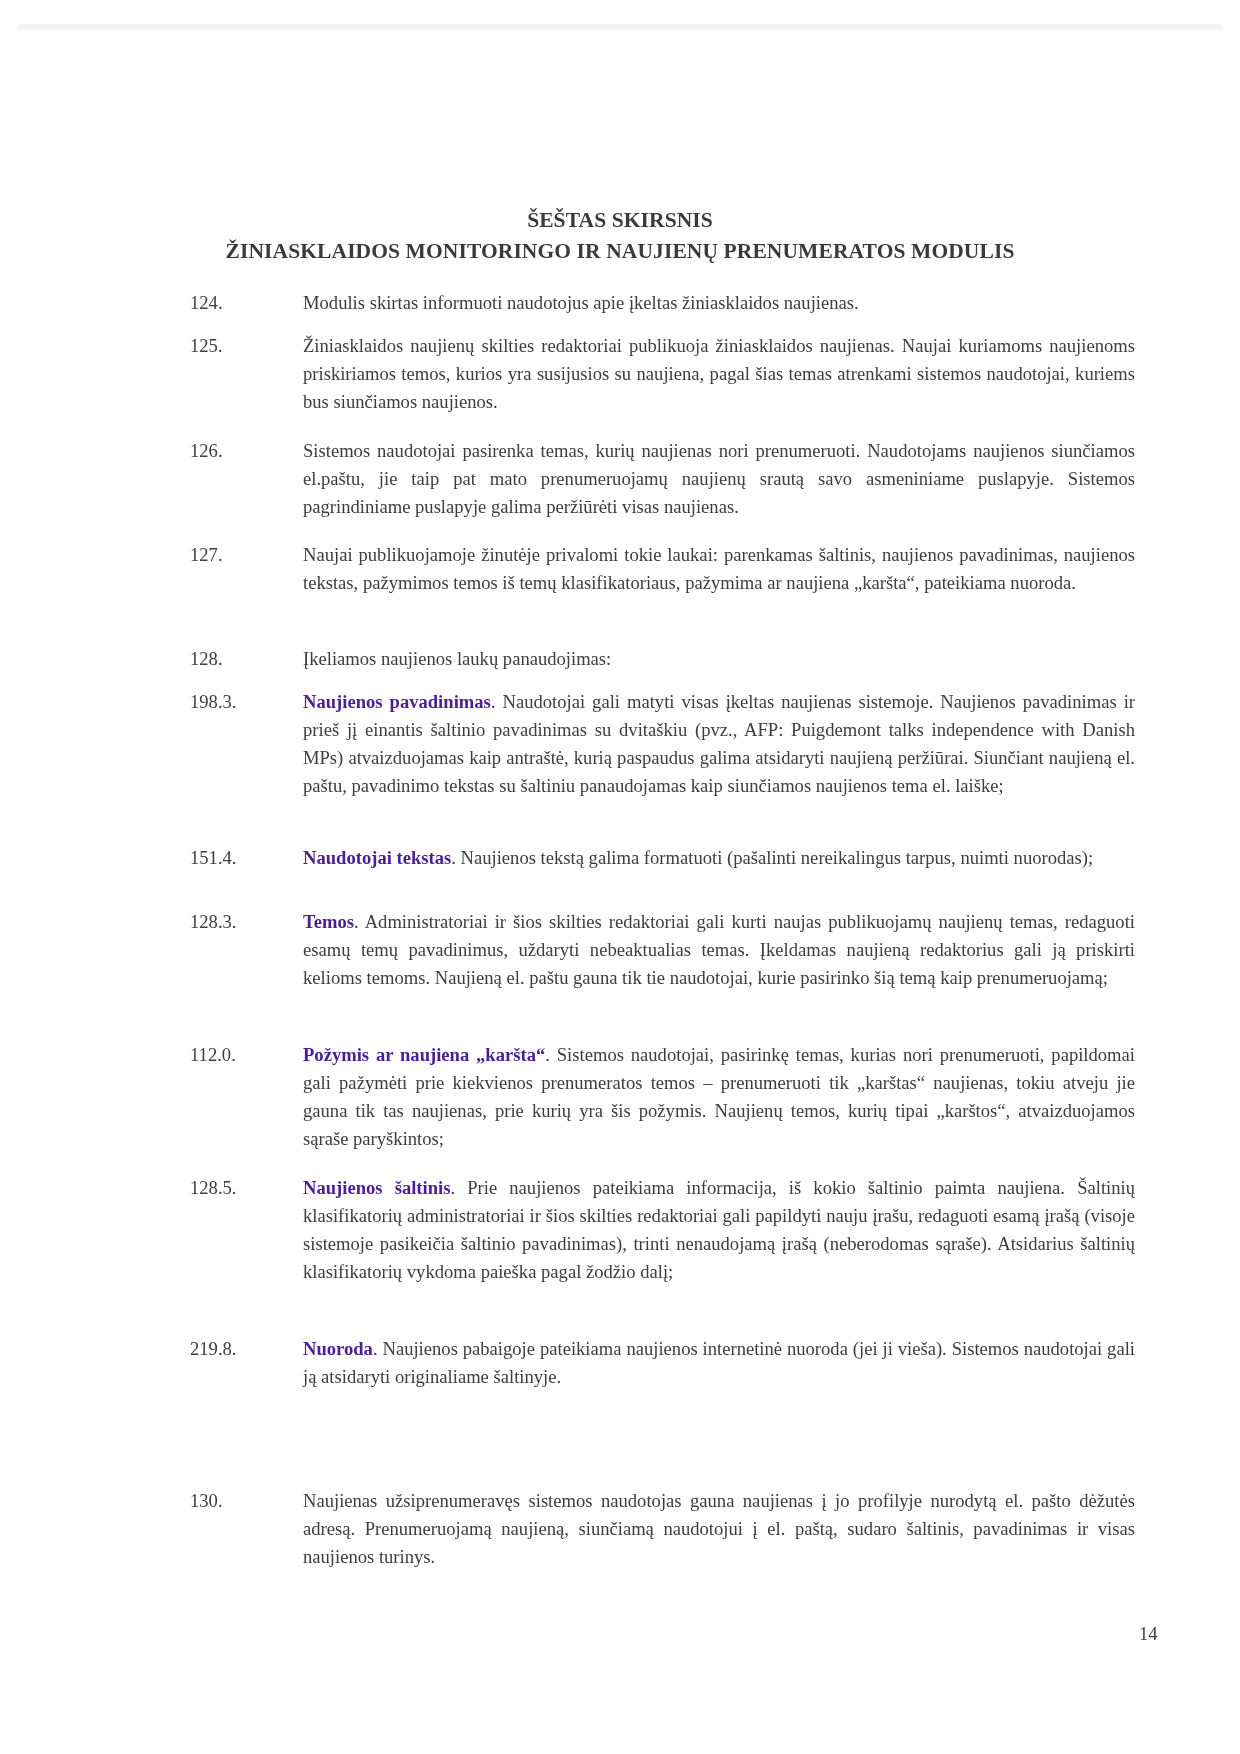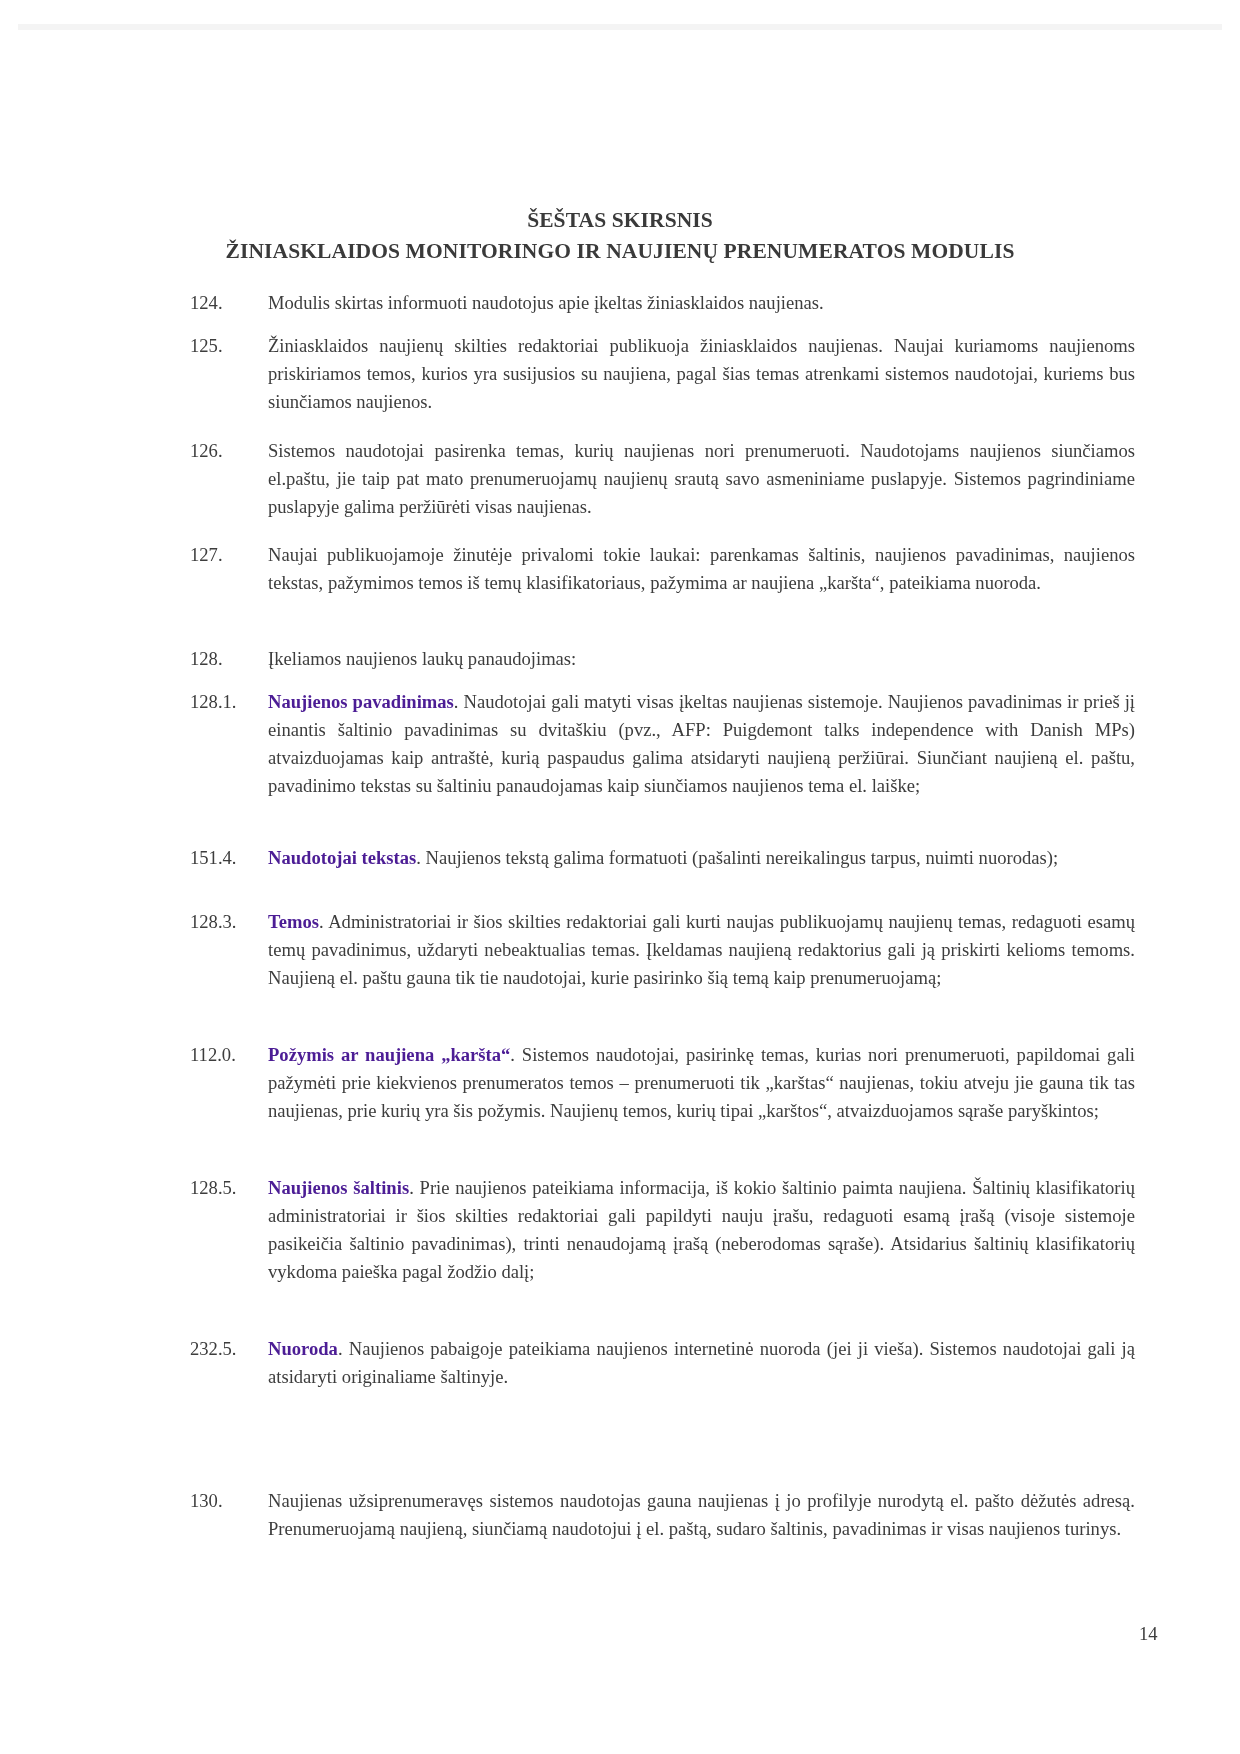--- a/index.html
+++ b/index.html
@@ -13,21 +13,21 @@
     position: absolute; left: 0; width: 1240px; text-align: center;
     font-weight: bold; font-size: 21.5px; letter-spacing: 0.1px; color: #3a3a3a;
   }
   .h1 { top: 208px; }
   .h2 { top: 239px; }
   .item {
     position: absolute; left: 190px; width: 945px;
     font-size: 18.6px; line-height: 28px;
   }
   .num { position: absolute; left: 0; top: 0; width: 75px; }
-  .text { margin-left: 78px; text-align: justify; }
+  .text { margin-left: 113px; text-align: justify; }
   .text b { color: #4c1d95; }
   .page-number { position: absolute; left: 1139px; top: 1623px; font-size: 18.6px; }
 </style>
 </head>
 <body>
 
 <div class="scan-edge"></div>
 
 <div class="page">
   <div class="heading h1">ŠEŠTAS SKIRSNIS</div>
@@ -52,21 +52,21 @@
     <span class="num">127.</span>
     <div class="text"><span>Naujai publikuojamoje žinutėje privalomi tokie laukai: parenkamas šaltinis, naujienos pavadinimas, naujienos tekstas, pažymimos temos iš temų klasifikatoriaus, pažymima ar naujiena „karšta“, pateikiama nuoroda.</span></div>
   </div>
 
   <div class="item" style="top:645px">
     <span class="num">128.</span>
     <div class="text"><span>Įkeliamos naujienos laukų panaudojimas:</span></div>
   </div>
 
   <div class="item" style="top:688px">
-    <span class="num">128.1.</span>
+    <span class="num">198.3.</span>
     <div class="text"><b>Naujienos pavadinimas</b><span>. Naudotojai gali matyti visas įkeltas naujienas sistemoje. Naujienos pavadinimas ir prieš jį einantis šaltinio pavadinimas su dvitaškiu (pvz., AFP: Puigdemont talks independence with Danish MPs) atvaizduojamas kaip antraštė, kurią paspaudus galima atsidaryti naujieną peržiūrai. Siunčiant naujieną el. paštu, pavadinimo tekstas su šaltiniu panaudojamas kaip siunčiamos naujienos tema el. laiške;</span></div>
   </div>
 
   <div class="item" style="top:844px">
     <span class="num">151.4.</span>
     <div class="text"><b>Naudotojai tekstas</b><span>. Naujienos tekstą galima formatuoti (pašalinti nereikalingus tarpus, nuimti nuorodas);</span></div>
   </div>
 
   <div class="item" style="top:908px">
     <span class="num">128.3.</span>
@@ -77,21 +77,21 @@
     <span class="num">112.0.</span>
     <div class="text"><b>Požymis ar naujiena „karšta“</b><span>. Sistemos naudotojai, pasirinkę temas, kurias nori prenumeruoti, papildomai gali pažymėti prie kiekvienos prenumeratos temos – prenumeruoti tik „karštas“ naujienas, tokiu atveju jie gauna tik tas naujienas, prie kurių yra šis požymis. Naujienų temos, kurių tipai „karštos“, atvaizduojamos sąraše paryškintos;</span></div>
   </div>
 
   <div class="item" style="top:1174px">
     <span class="num">128.5.</span>
     <div class="text"><b>Naujienos šaltinis</b><span>. Prie naujienos pateikiama informacija, iš kokio šaltinio paimta naujiena. Šaltinių klasifikatorių administratoriai ir šios skilties redaktoriai gali papildyti nauju įrašu, redaguoti esamą įrašą (visoje sistemoje pasikeičia šaltinio pavadinimas), trinti nenaudojamą įrašą (neberodomas sąraše). Atsidarius šaltinių klasifikatorių vykdoma paieška pagal žodžio dalį;</span></div>
   </div>
 
   <div class="item" style="top:1335px">
-    <span class="num">232.5.</span>
+    <span class="num">219.8.</span>
     <div class="text"><b>Nuoroda</b><span>. Naujienos pabaigoje pateikiama naujienos internetinė nuoroda (jei ji vieša). Sistemos naudotojai gali ją atsidaryti originaliame šaltinyje.</span></div>
   </div>
 
 
   <div class="item" style="top:1487px">
     <span class="num">130.</span>
     <div class="text"><span>Naujienas užsiprenumeravęs sistemos naudotojas gauna naujienas į jo profilyje nurodytą el. pašto dėžutės adresą. Prenumeruojamą naujieną, siunčiamą naudotojui į el. paštą, sudaro šaltinis, pavadinimas ir visas naujienos turinys.</span></div>
   </div>
 
   <div class="page-number">14</div>

